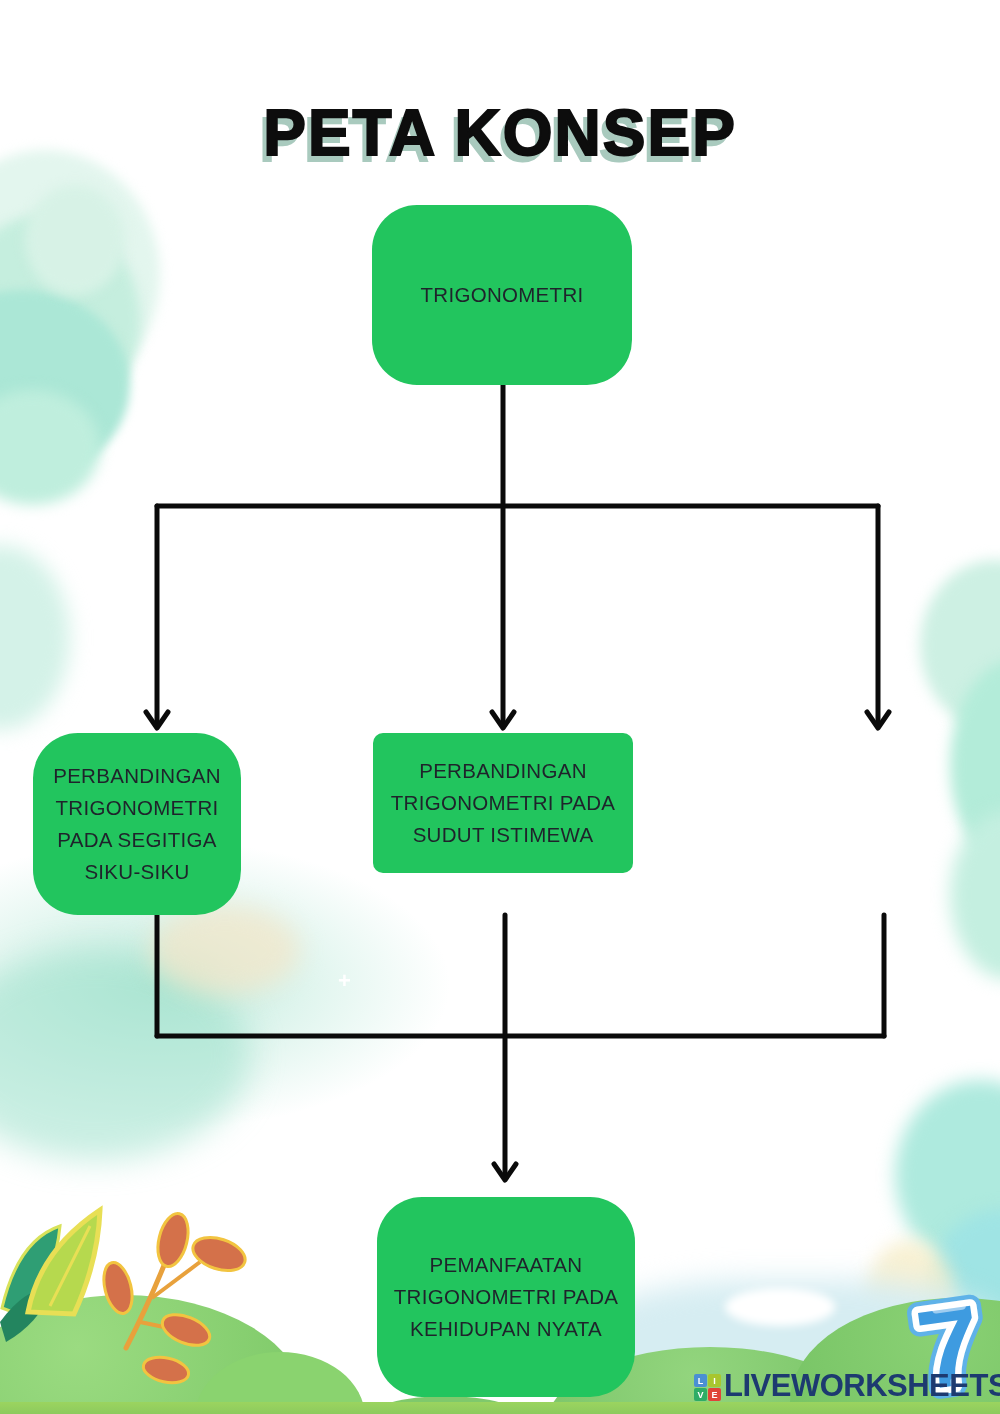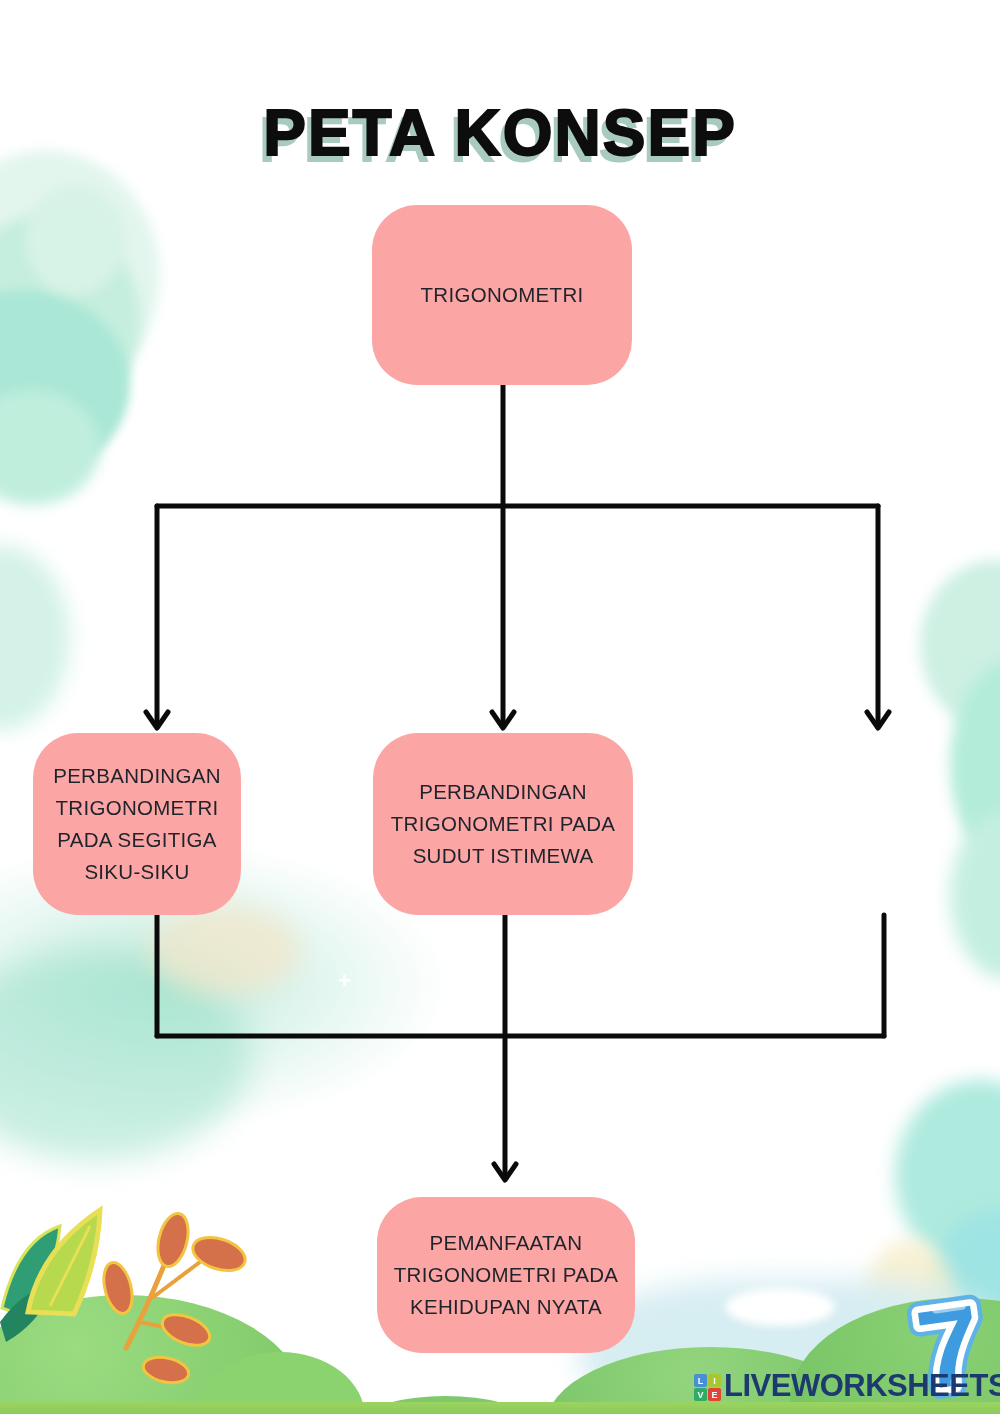--- a/index.html
+++ b/index.html
@@ -31,27 +31,27 @@
   
   .hill{position:absolute; pointer-events:none;}
   .hill1{left:545px; top:1347px; width:330px; height:160px; background:radial-gradient(circle at 45% 18%, #93d57e, #7cc66a 70%); border-radius:50% 50% 0 0;}
   .hill2{left:790px; top:1298px; width:370px; height:230px; background:radial-gradient(circle at 40% 15%, #8ad174, #73c162 70%); border-radius:45% 55% 0 0;}
   .hump-mid{left:368px; top:1396px; width:155px; height:44px; background:#7fc96c; border-radius:50% 50% 0 0;}
   .bush-l1{left:-45px; top:1295px; width:350px; height:210px; background:radial-gradient(circle at 35% 25%, #9bdb81, #82cc6c 75%); border-radius:48% 52% 0 0;}
   .bush-l2{left:195px; top:1352px; width:170px; height:130px; background:#8ad36f; border-radius:50% 50% 0 0;}
   .grass{left:0; top:1402px; width:1000px; height:12px; background:linear-gradient(#9bd45f, #8cca5e);}
 
   
-  .node{position:absolute; background:#fca5a5; border-radius:45px; display:flex; align-items:center; justify-content:center; text-align:center; color:#1F232B; z-index:3;}
+  .node{position:absolute; background:#22c55e; border-radius:45px; display:flex; align-items:center; justify-content:center; text-align:center; color:#1F232B; z-index:3;}
   .node .lbl{font-size:20.5px; line-height:1.55; letter-spacing:0.3px; padding:0 14px;}
   .n-root{left:372px; top:205px; width:260px; height:180px;}
   .n-left{left:33px;  top:733px; width:208px; height:182px;}
-  .n-mid {left:373px; top:733px; width:260px; height:182px;}
+  .n-mid {left:373px; top:733px; width:260px; height:140px;border-radius:10px;}
   .n-right{left:718px; top:733px; width:258px; height:182px;}
-  .n-out {left:377px; top:1197px; width:258px; height:156px;justify-content:center;}
+  .n-out {left:377px; top:1197px; width:258px; height:200px;justify-content:center;}
 
   #connectors{position:absolute; left:0; top:0; z-index:2; pointer-events:none;}
 
   
   .title{position:absolute; left:0; top:96px; width:1000px; text-align:center;
     font-size:64px; font-weight:bold; letter-spacing:2px; color:#0d0d0d;
     -webkit-text-stroke:2px #0d0d0d; text-shadow:-5px 7px 0 #A9CABE; z-index:3;}
 
   
   .seven{position:absolute; left:893px; top:1278px; z-index:4;}

